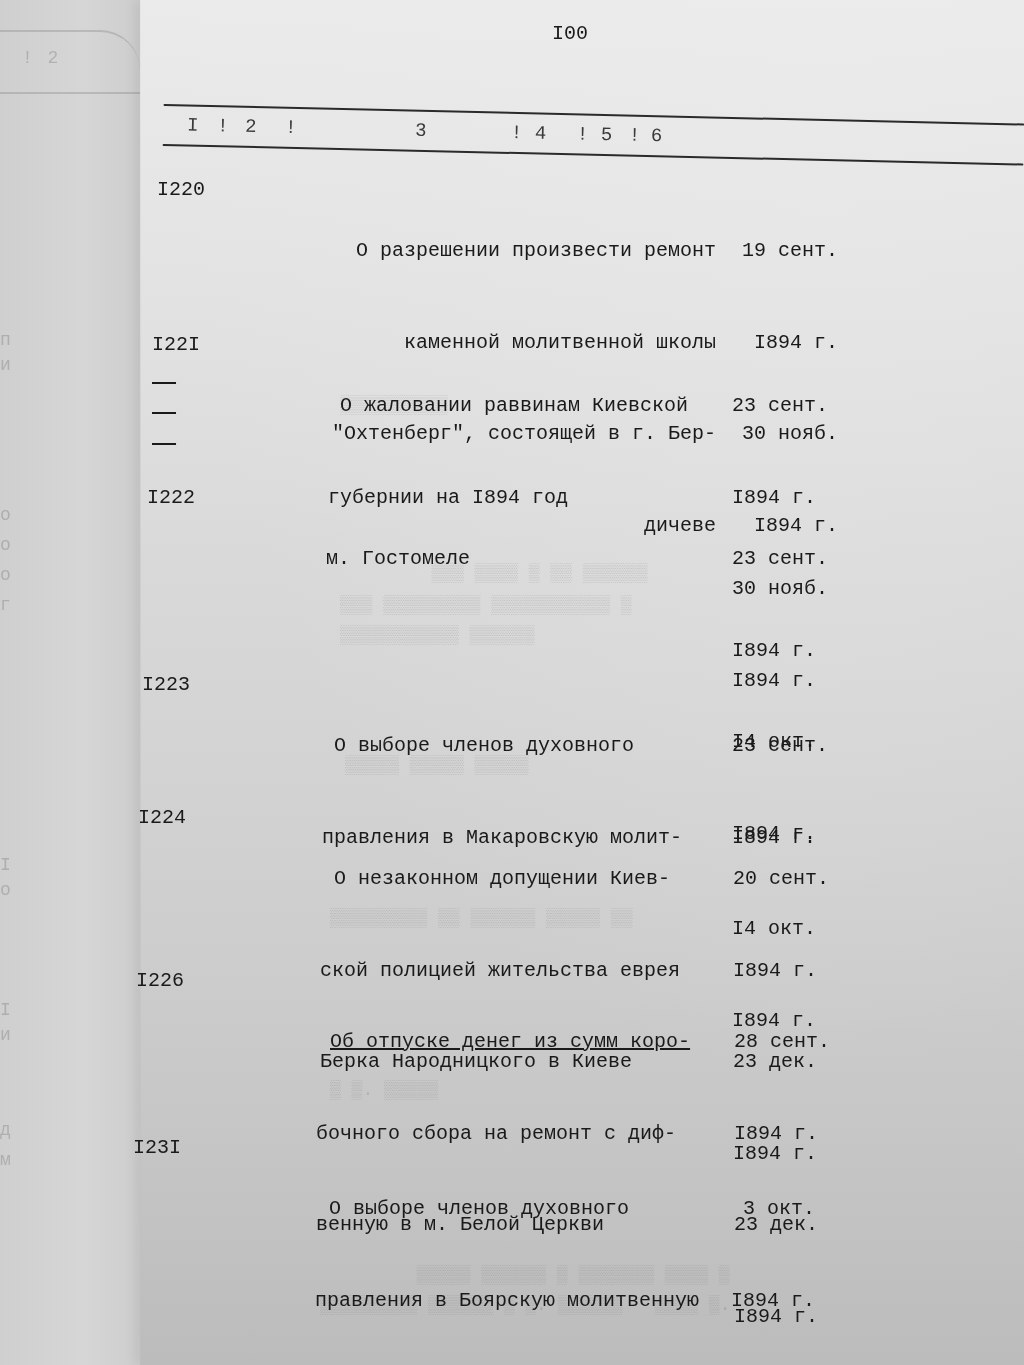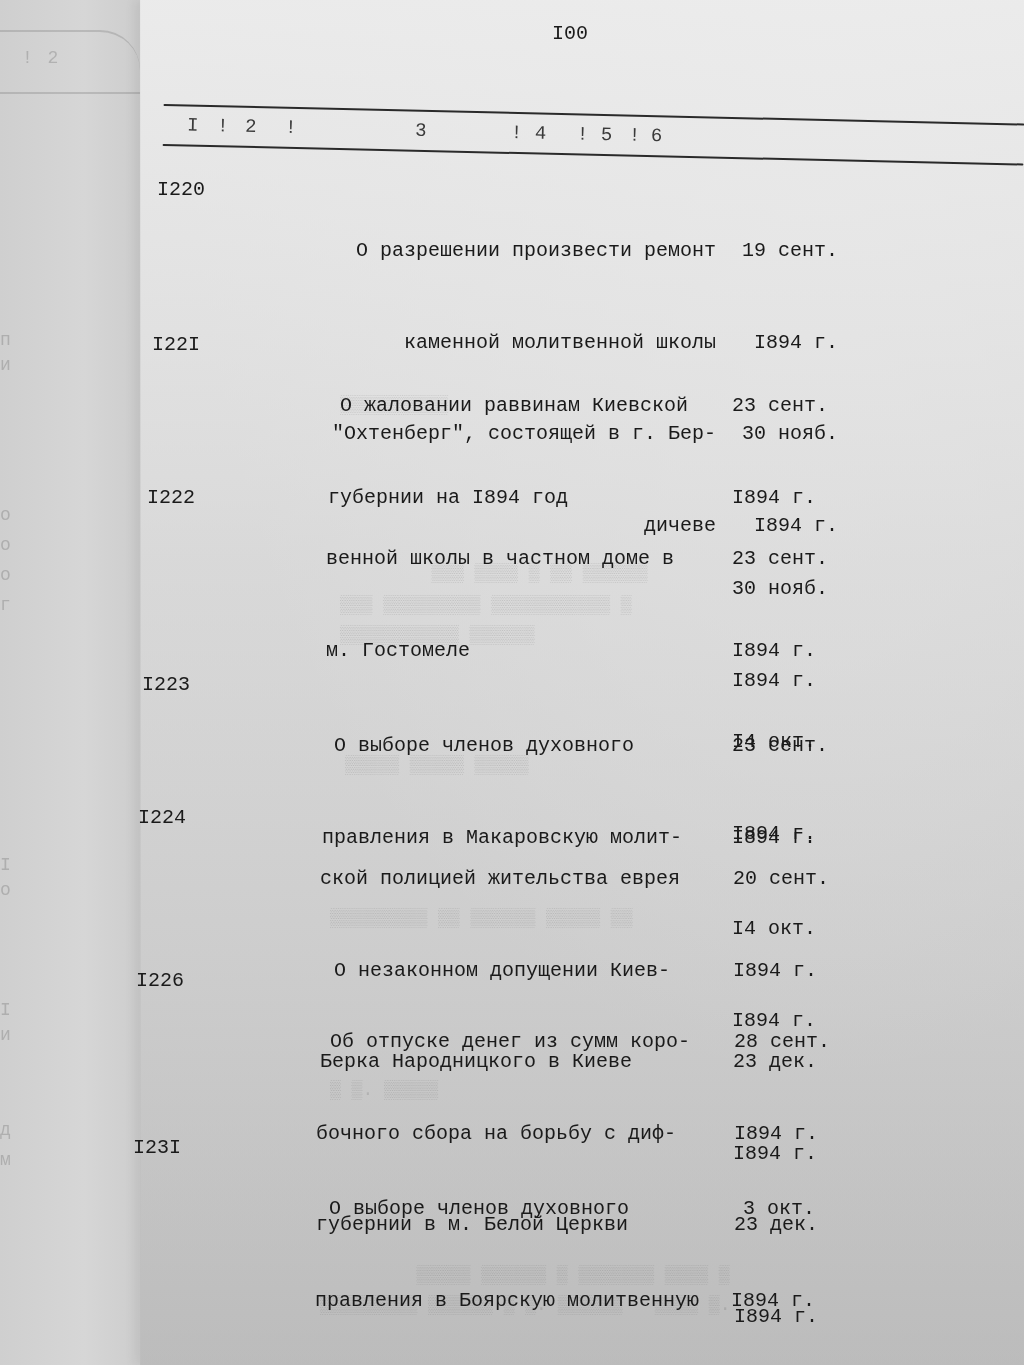--- a/index.html
+++ b/index.html
@@ -176,38 +176,37 @@
     <span class="line">дичеве</span>
   </div>
   <div class="dates" style="left:585px;">
     <span class="line">19 сент.</span>
     <span class="line" style="padding-left:-10px;margin-left:-10px;">I894 г.</span>
     <span class="line">30 нояб.</span>
     <span class="line" style="margin-left:-10px;">I894 г.</span>
   </div>
 </div>
 
-<div class="entry" style="left:152px;top:330px;">
+<div class="entry" style="left:152px;top:330px;text-decoration:underline;">
   <span class="num">I22I</span>
   <div class="desc" style="left:176px;">
     <span class="line" style="padding-left:12px;">О жаловании раввинам Киевской</span>
     <span class="line">губернии на I894 год</span>
   </div>
   <div class="dates" style="left:580px;">
     <span class="line">23 сент.</span>
     <span class="line">I894 г.</span>
     <span class="line">30 нояб.</span>
     <span class="line">I894 г.</span>
   </div>
 </div>
 
 <div class="entry" style="left:147px;top:483px;">
   <span class="num">I222</span>
   <div class="desc" style="left:179px;">
-    <span class="line">венной школы в частном доме в</span>
     <span class="line">м. Гостомеле</span>
   </div>
   <div class="dates" style="left:585px;">
     <span class="line">23 сент.</span>
     <span class="line">I894 г.</span>
     <span class="line">I4 окт.</span>
     <span class="line">I894 г.</span>
   </div>
 </div>
 
@@ -221,38 +220,38 @@
     <span class="line">23 сент.</span>
     <span class="line">I894 г.</span>
     <span class="line">I4 окт.</span>
     <span class="line">I894 г.</span>
   </div>
 </div>
 
 <div class="entry" style="left:138px;top:803px;">
   <span class="num">I224</span>
   <div class="desc" style="left:182px;">
+    <span class="line" style="padding-left:14px;">О незаконном допущении Киев-</span>
     <span class="line">ской полицией жительства еврея</span>
-    <span class="line" style="padding-left:14px;">О незаконном допущении Киев-</span>
     <span class="line">Берка Народницкого в Киеве</span>
   </div>
   <div class="dates" style="left:595px;">
     <span class="line">20 сент.</span>
     <span class="line">I894 г.</span>
     <span class="line">23 дек.</span>
     <span class="line">I894 г.</span>
   </div>
 </div>
 
 <div class="entry" style="left:136px;top:966px;">
   <span class="num">I226</span>
   <div class="desc" style="left:180px;">
-    <span class="line" style="padding-left:14px;">Об отпуске денег из сумм коро-</span>
-    <span class="line">бочного сбора на борьбу с диф-</span>
-    <span class="line">губернии в м. Белой Церкви</span>
+    <span class="line" style="padding-left:14px;text-decoration:underline;">Об отпуске денег из сумм коро-</span>
+    <span class="line">бочного сбора на ремонт с диф-</span>
+    <span class="line">венную в м. Белой Церкви</span>
   </div>
   <div class="dates" style="left:598px;">
     <span class="line">28 сент.</span>
     <span class="line">I894 г.</span>
     <span class="line">23 дек.</span>
     <span class="line">I894 г.</span>
   </div>
 </div>
 
 <div class="entry" style="left:133px;top:1133px;">

